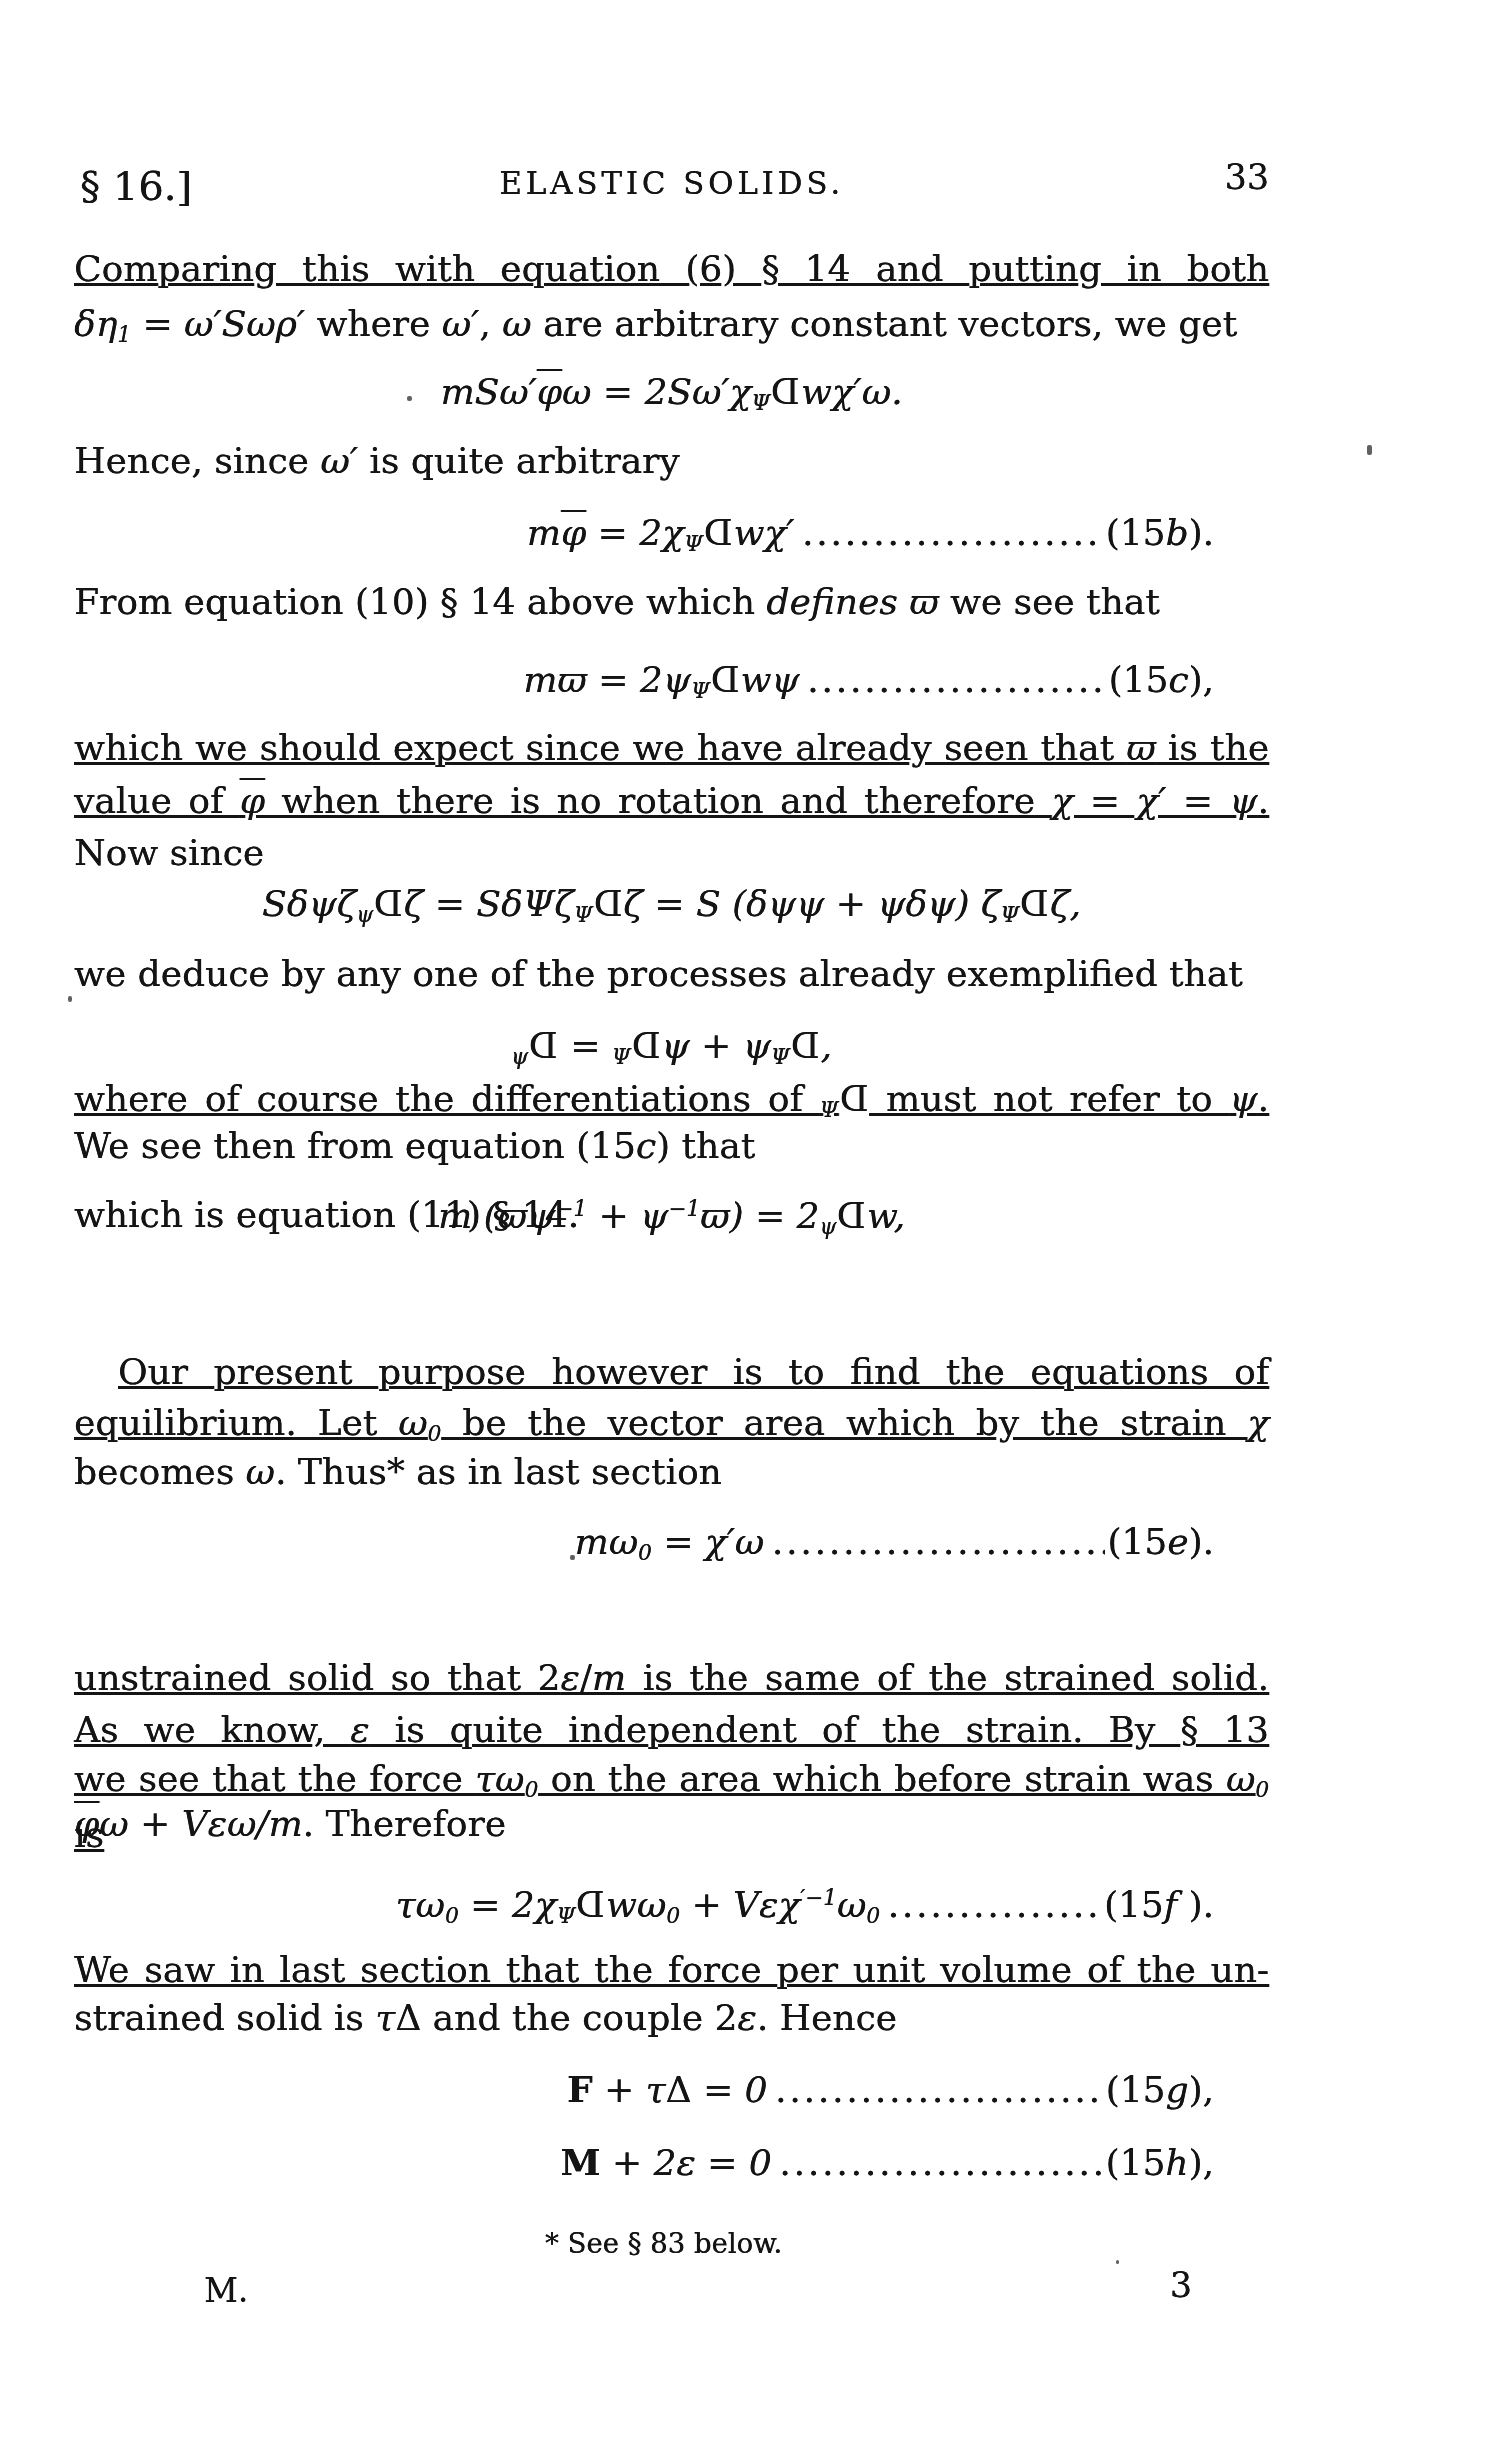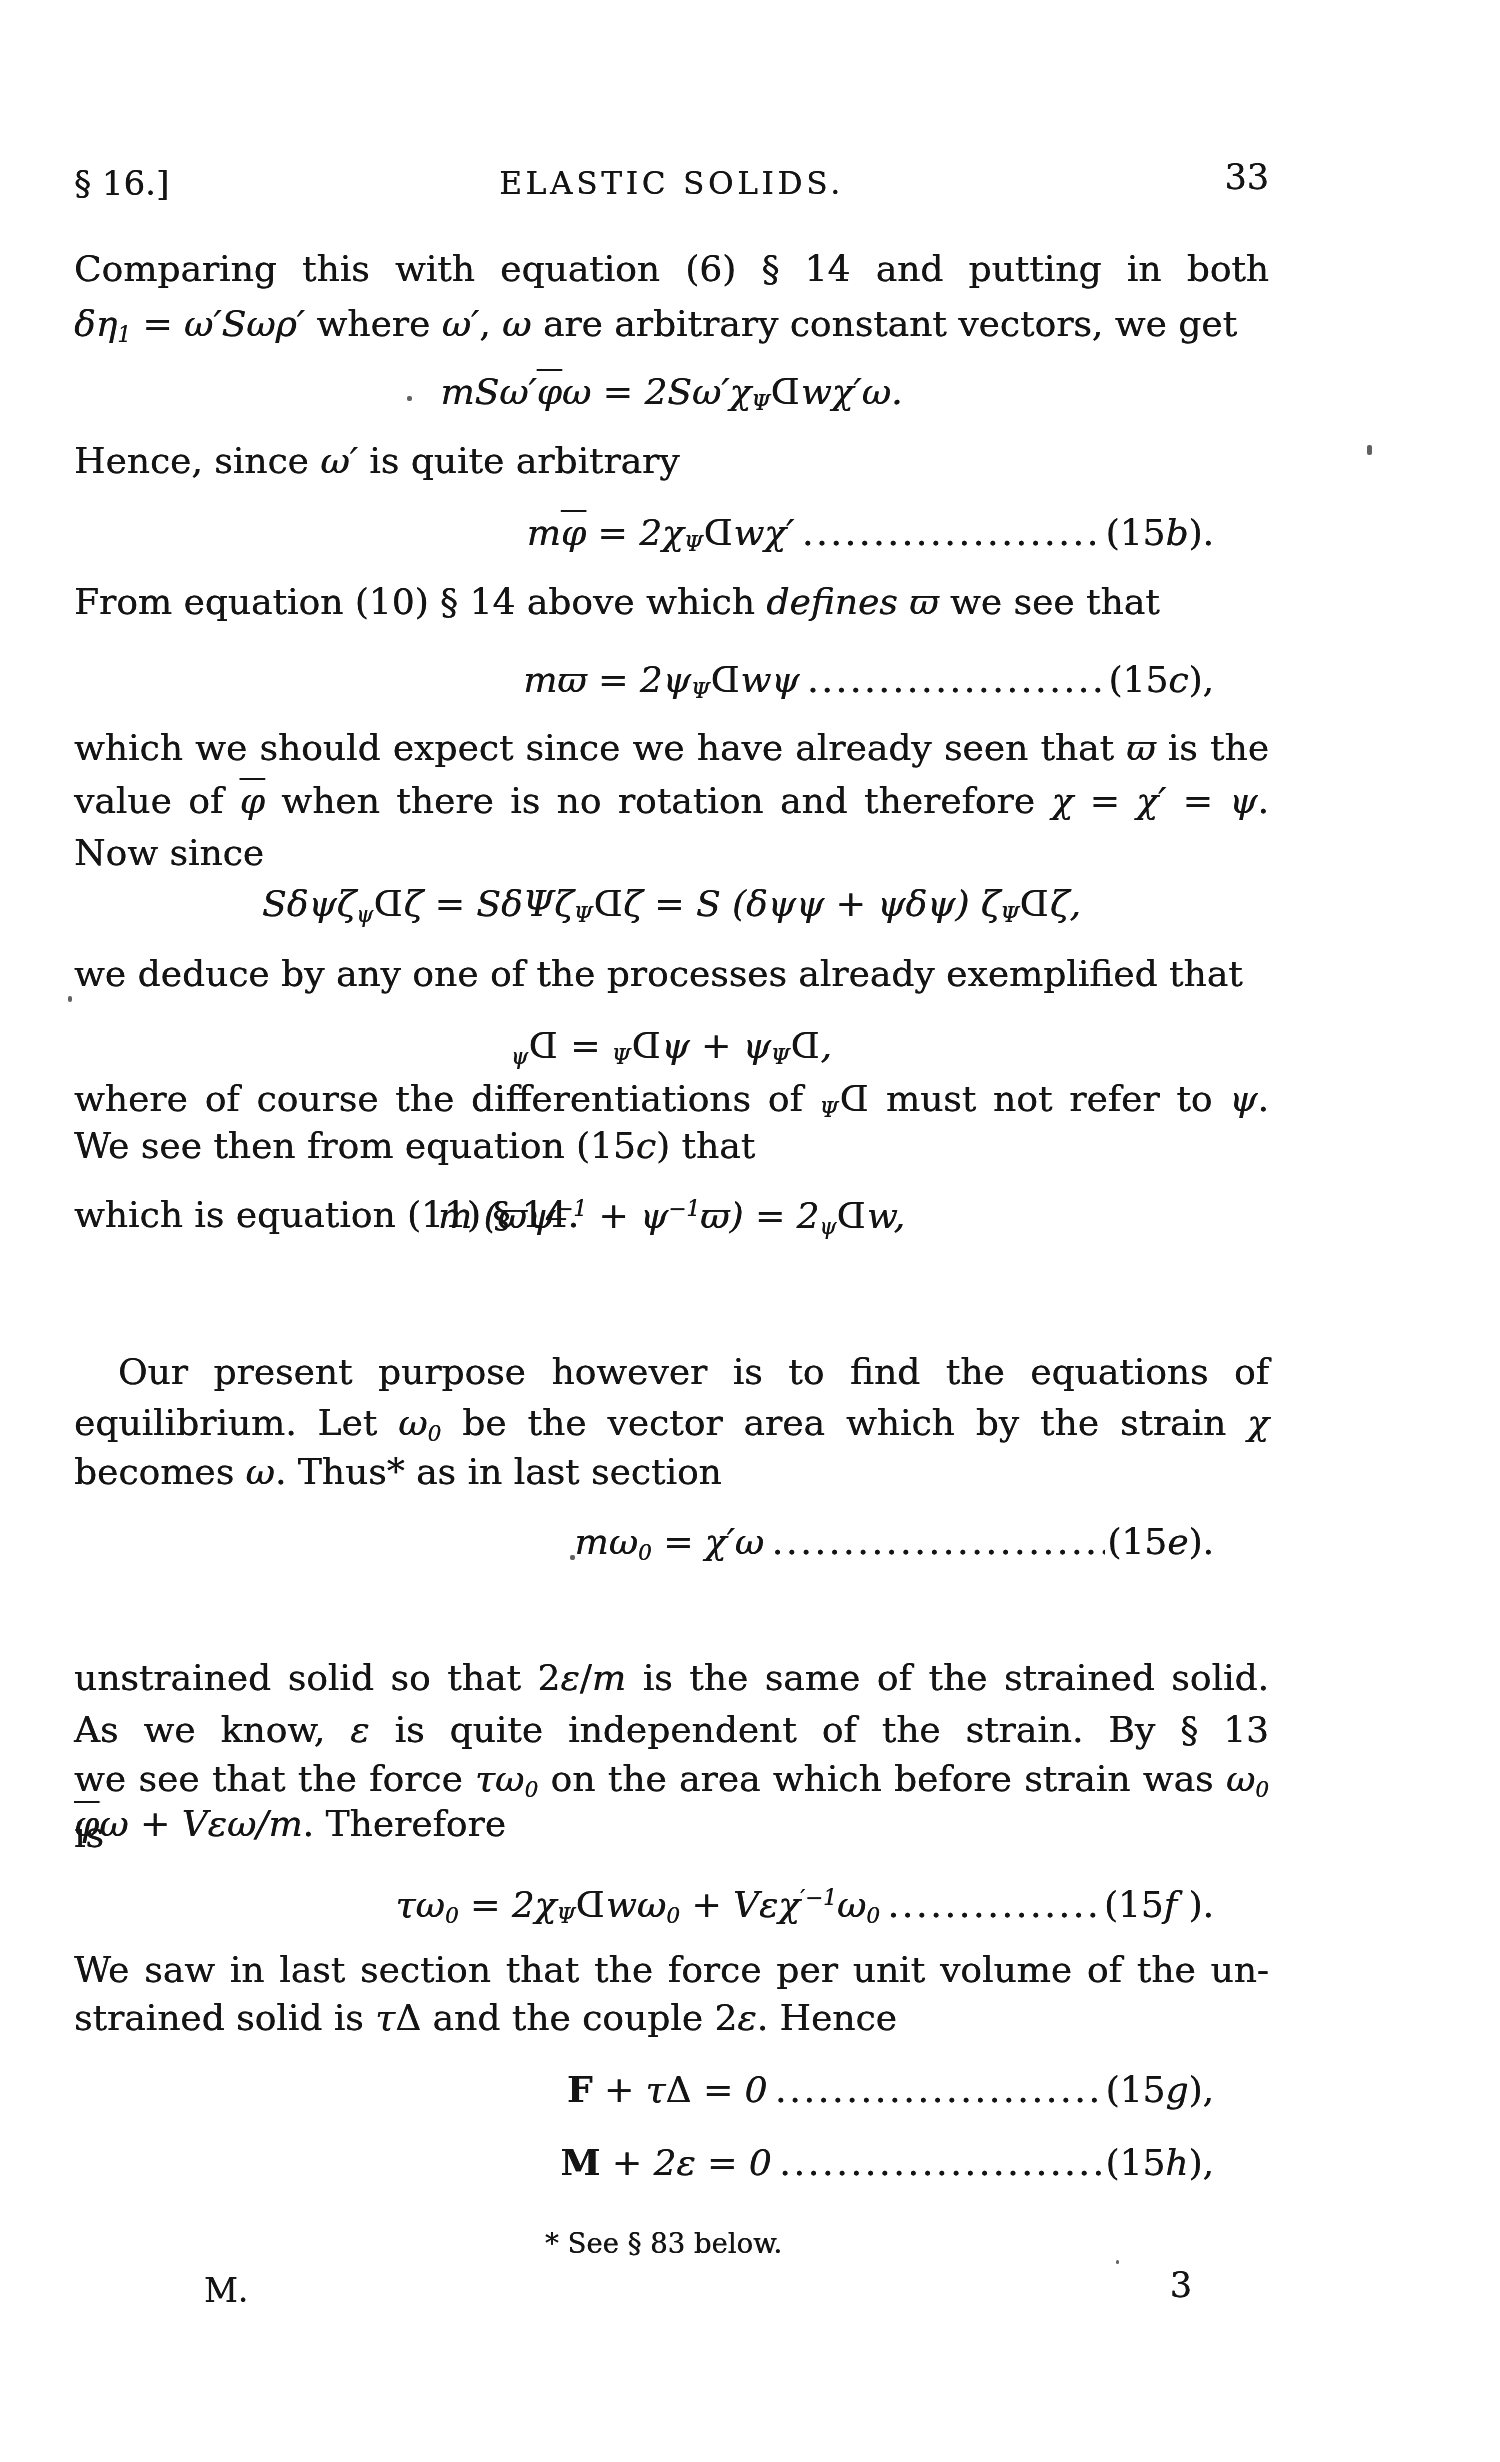--- a/index.html
+++ b/index.html
@@ -7,30 +7,30 @@
     position:relative;
     width:1500px;height:2462px;
     background:#ffffff;
     font-family:"DejaVu Serif","Liberation Serif",serif;
     color:#141414;
     overflow:hidden;
     text-shadow:0.3px 0 0 currentColor;
   }
   .abs{position:absolute;}
   
-  .hdr-section{left:74px;top:163px;font-size:34px;}
+  .hdr-section{left:80px;top:163px;font-size:40px;}
   .hdr-title{left:74px;top:165px;width:1195px;text-align:center;font-size:31px;letter-spacing:3.8px;}
   .hdr-page{left:74px;top:157px;width:1195px;text-align:right;font-size:35px;}
   
   .ln{
     left:74px;width:1195px;
     font-size:36px;line-height:45px;
     white-space:normal;
   }
-  .just{text-align:justify;text-align-last:justify;}
+  .just{text-align:justify;text-align-last:justify;text-decoration:underline;}
   .ind{text-indent:44px;}
   
   .eqc{
     left:74px;width:1195px;text-align:center;
     font-size:36px;line-height:49px;font-style:italic;
   }
   
   .eqrow{
     left:74px;width:1140px;height:51px;
     display:flex;align-items:baseline;

